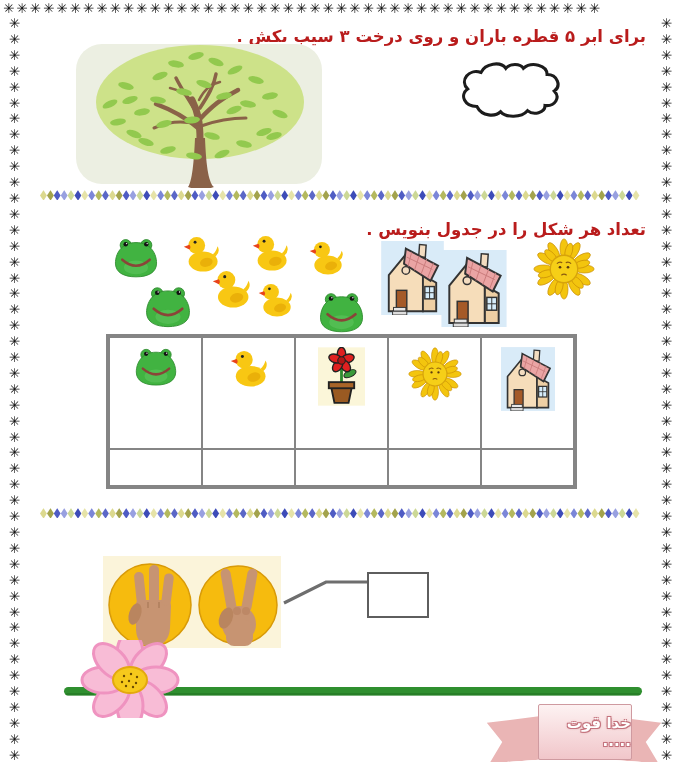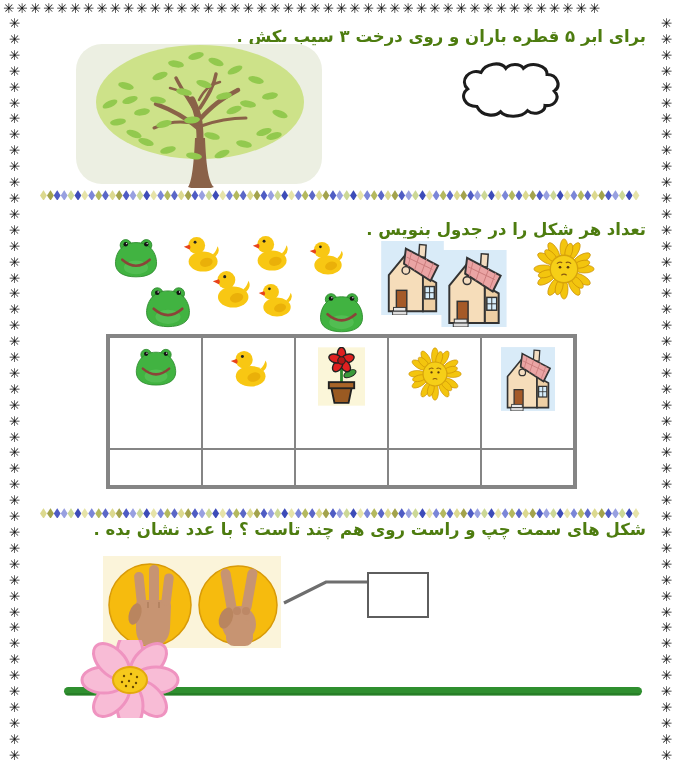--- a/index.html
+++ b/index.html
@@ -6,21 +6,21 @@
   #page{position:relative;width:680px;height:762px;background:#ffffff;overflow:hidden;
         font-family:"DejaVu Sans",sans-serif;}
   
   .b-top{position:absolute;left:3px;top:0;width:676px;height:18px;overflow:hidden;
          font-size:13.5px;letter-spacing:2px;color:#111;white-space:nowrap;}
   .b-side{position:absolute;top:16px;width:17px;height:746px;overflow:hidden;
           font-size:13.5px;line-height:15.9px;word-break:break-all;color:#111;text-align:center;}
   .b-left{left:6px;} .b-right{right:5px;}
   
   .q{position:absolute;right:34px;direction:rtl;text-align:right;font-weight:bold;
-     color:#4d7c0f;font-size:16.5px;white-space:nowrap;}
+     color:#b91c1c;font-size:16.5px;white-space:nowrap;}
   #q1{top:27px;} #q2{top:220px;text-align:center;} #q3{top:520px;}
   
   .divider{position:absolute;left:40px;width:608px;height:14px;line-height:13px;
            overflow:hidden;white-space:nowrap;}
   .divider span{display:inline-block;width:6.9px;font-size:9px;text-align:center;
                 transform:scaleY(1.5);}
   #div1{top:186px;} #div2{top:504px;}
   
   .abs{position:absolute;}
   #tree{left:72px;top:42px;}
@@ -265,21 +265,20 @@
           <use href="#sym-house"></use>
         </svg>
     </div>
     <div class="cell"></div>
     <div class="cell"></div>
     <div class="cell"></div>
     <div class="cell"></div>
     <div class="cell"></div>
   </div>
 
-  <div class="q" id="q3">شکل های سمت چپ و راست روی هم چند تاست ؟ با عدد نشان بده .</div>
 
   <svg id="hand-left" class="abs" width="93" height="92" viewBox="0 0 93 92">
     <rect x="0" y="0" width="93" height="92" fill="#fbf4da"></rect>
     <circle cx="47" cy="49" r="41" fill="#f6bb0e" stroke="#d89a08" stroke-width="1.5"></circle>
     <path d="M33,48 Q33,44 38,44 L63,44 Q68,44 68,50 L67,72 Q66,88 51,91 L47,91 Q34,89 33,74 Z" fill="#c79472"></path>
     <rect x="34" y="16" width="9.5" height="33" rx="4.5" fill="#c79472" transform="rotate(-6 38 48)"></rect>
     <rect x="46" y="9" width="10" height="39" rx="5" fill="#c79472"></rect>
     <rect x="58" y="17" width="9.5" height="32" rx="4.5" fill="#c79472" transform="rotate(7 61 48)"></rect>
     <ellipse cx="32" cy="58" rx="6" ry="11" fill="#b9855f" transform="rotate(18 32 58)"></ellipse>
     <path d="M45,46 V52 M56,46 V52" stroke="#a87a58" stroke-width="1.2" fill="none"></path>
@@ -325,14 +324,19 @@
         <circle cx="85" cy="37" r="1.2"></circle>
       <circle cx="70" cy="42" r="1.2"></circle>
         <circle cx="77" cy="41" r="1.2"></circle>
         <circle cx="84" cy="43" r="1.2"></circle>
       <circle cx="74" cy="46" r="1.2"></circle>
         <circle cx="81" cy="47" r="1.2"></circle>
     </g>
   </svg>
 
 
+  <div class="ribbon">
+    <div class="arm arm-l"></div>
+    <div class="arm arm-r"></div>
+    <div class="panel">خدا قوت .....</div>
+  </div>
 
 </div>
 
 </body></html>

